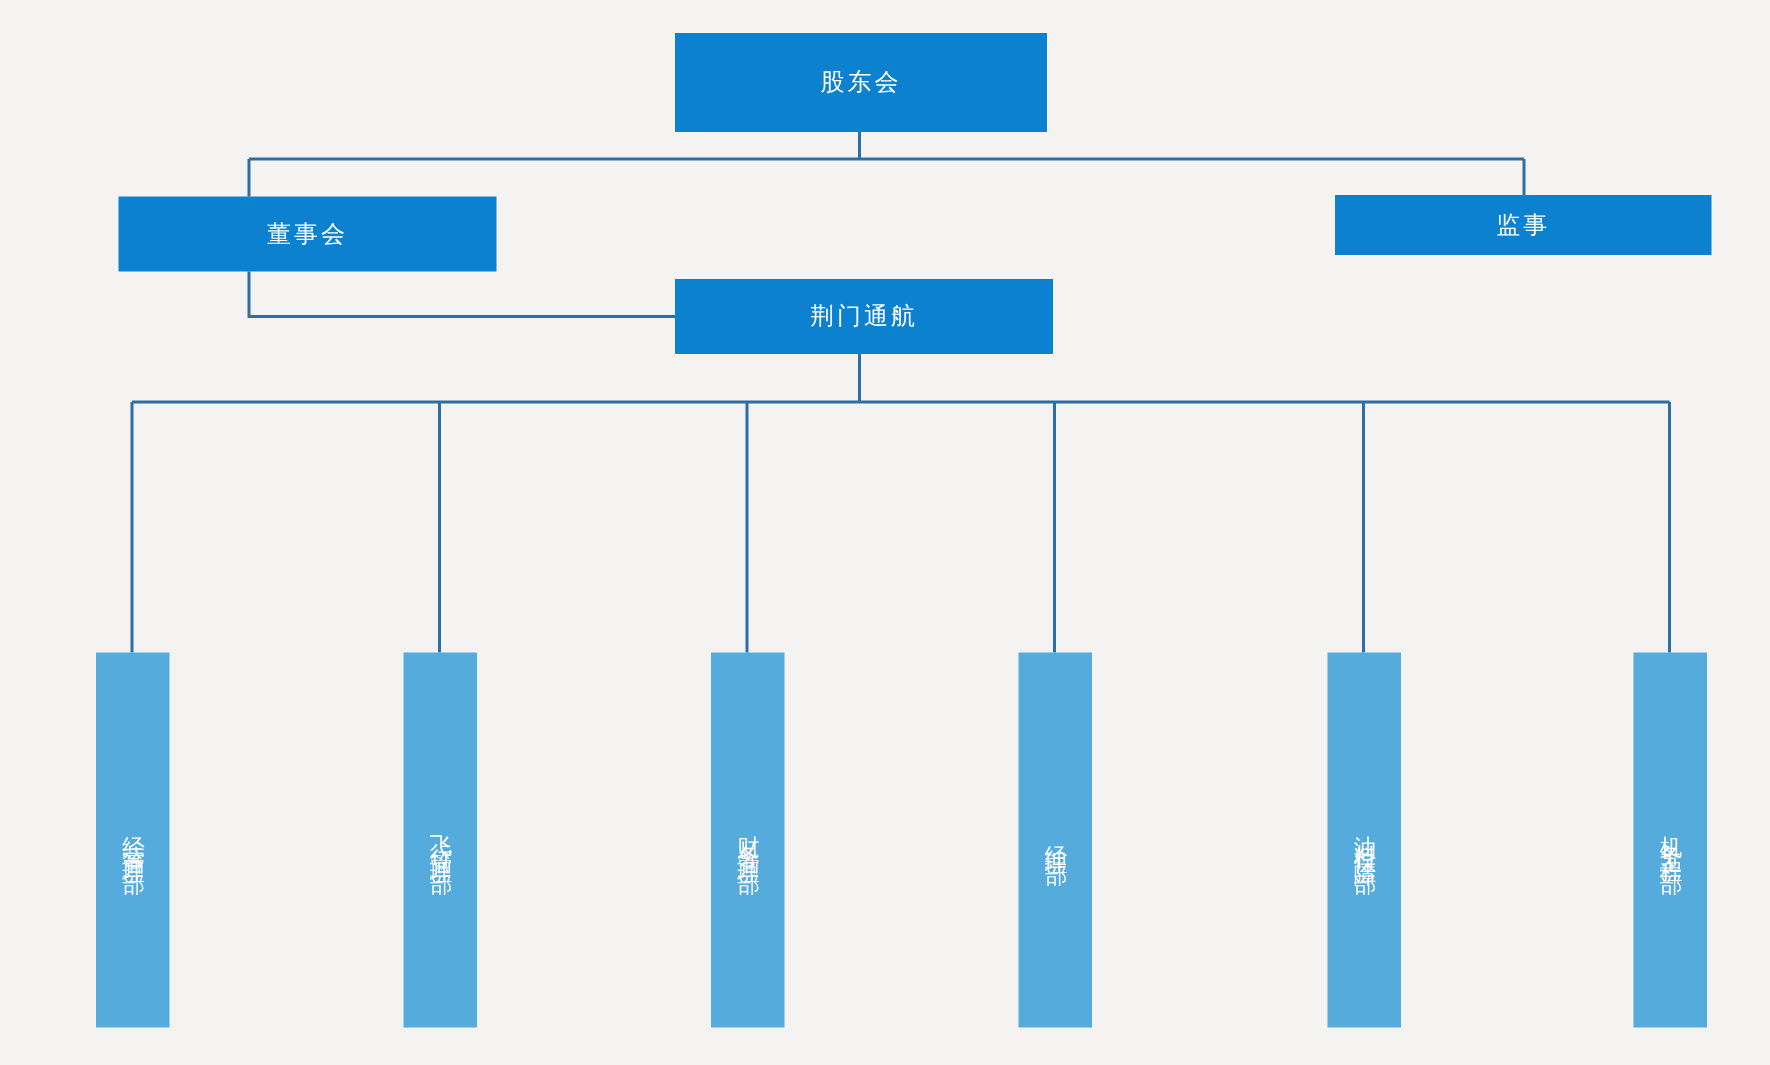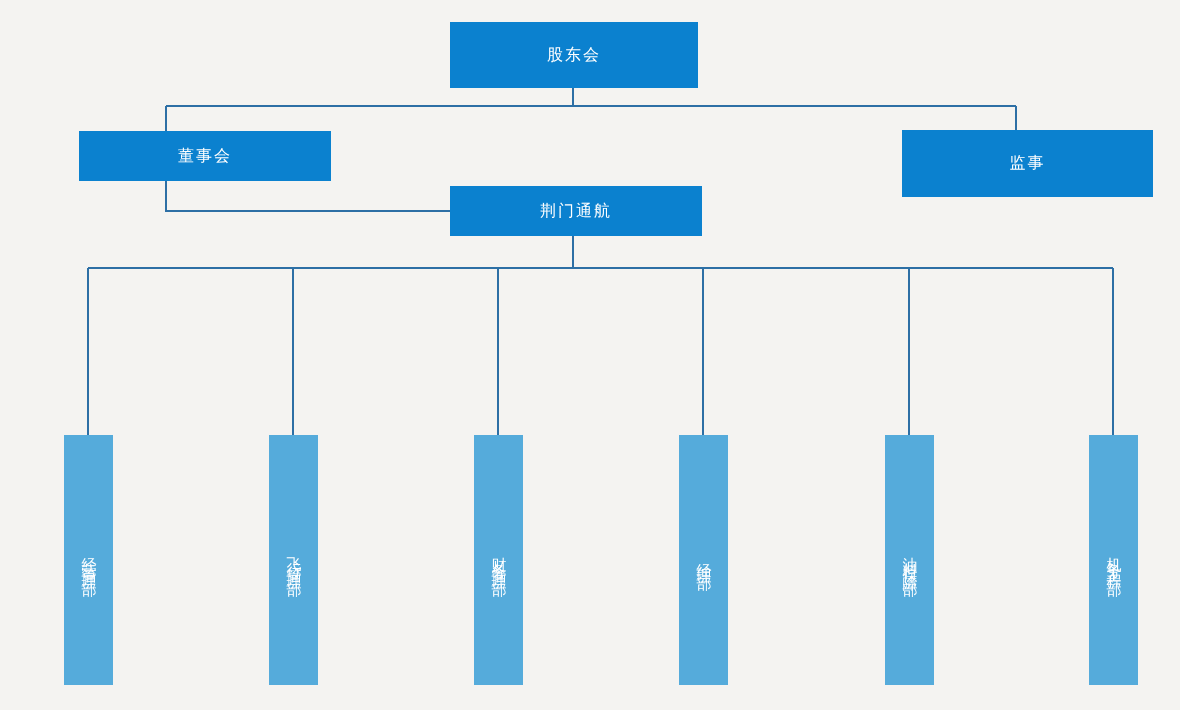--- a/index.html
+++ b/index.html
@@ -46,21 +46,21 @@
     font-size: 15px;
   }
   .vtext {
     writing-mode: vertical-rl;
     text-orientation: upright;
     letter-spacing: 6px;
   }
   
   #node-shareholders { left: 450px; top: 22px;  width: 248px; height: 66px; }
   #node-board        { left: 40px;  top: 131px; width: 252px; height: 50px; margin-left: 39px; }
-  #node-supervisor   { left: 890px; top: 130px; width: 251px; height: 67px; margin-left: 12px; }
+  #node-supervisor   { left: 890px; top: 130px; width: 251px; height: 40px; }
   #node-company      { left: 450px; top: 186px; width: 252px; height: 50px; }
   #dept-0 { left: 64px;   top: 435px; width: 49px; height: 250px; }
   #dept-1 { left: 269px;  top: 435px; width: 49px; height: 250px; }
   #dept-2 { left: 474px;  top: 435px; width: 49px; height: 250px; }
   #dept-3 { left: 679px;  top: 435px; width: 49px; height: 250px; }
   #dept-4 { left: 885px;  top: 435px; width: 49px; height: 250px; }
   #dept-5 { left: 1089px; top: 435px; width: 49px; height: 250px; }
 </style>
 </head>
 <body>

